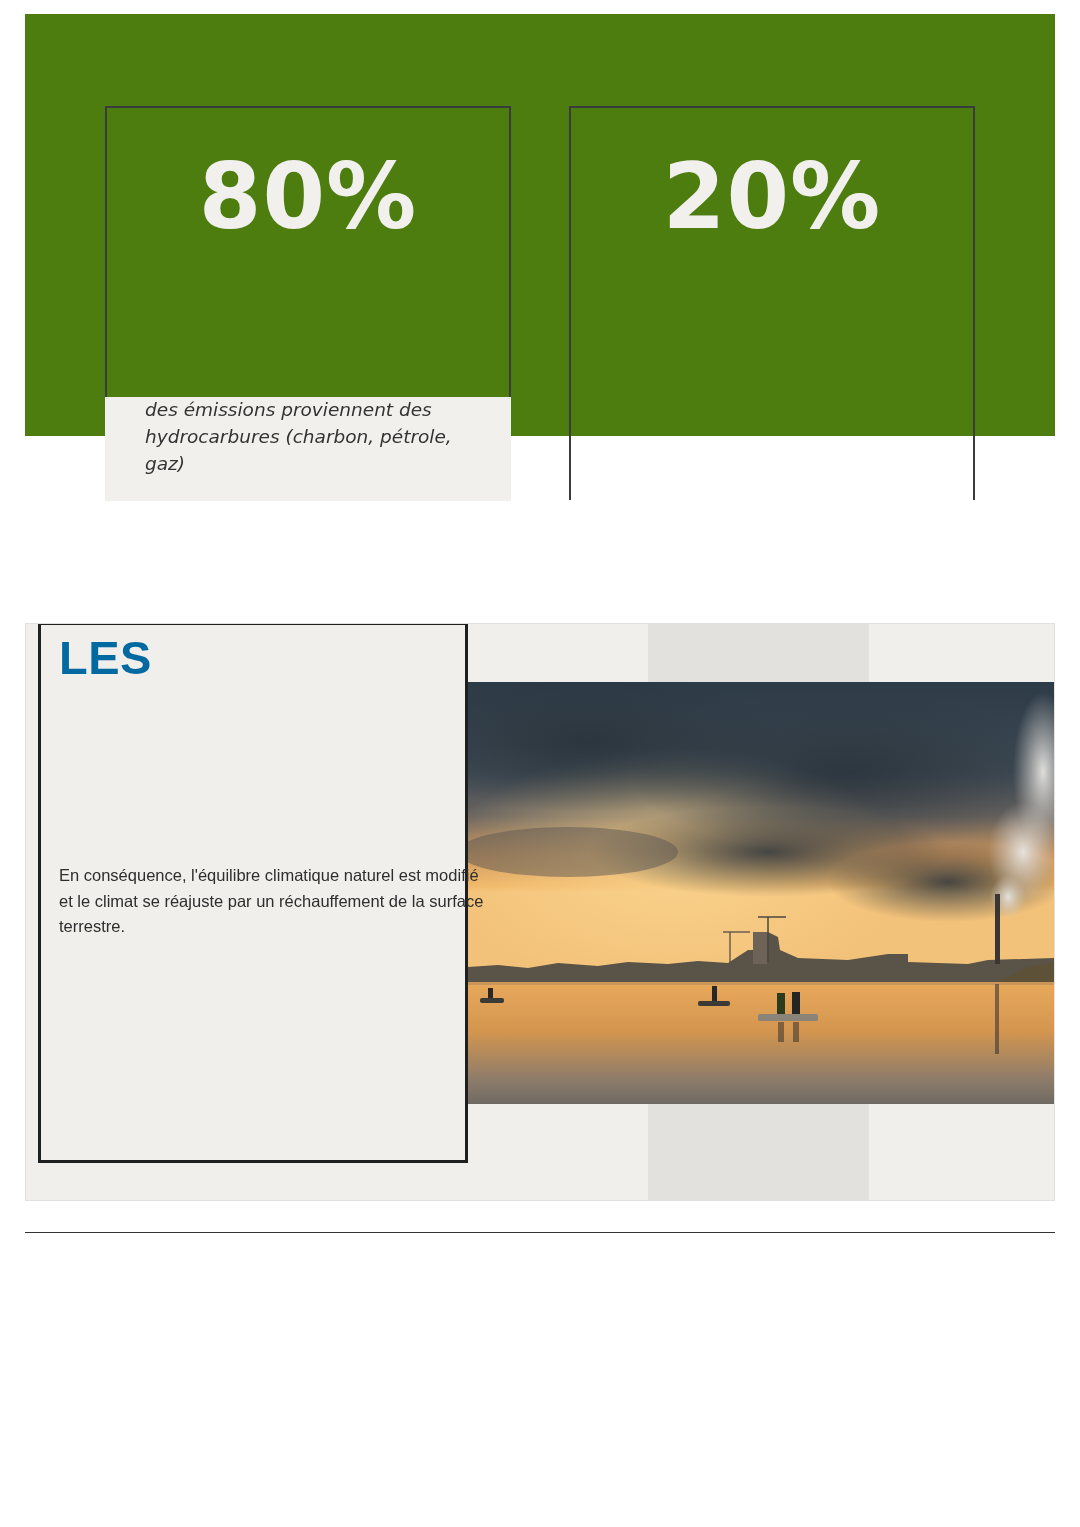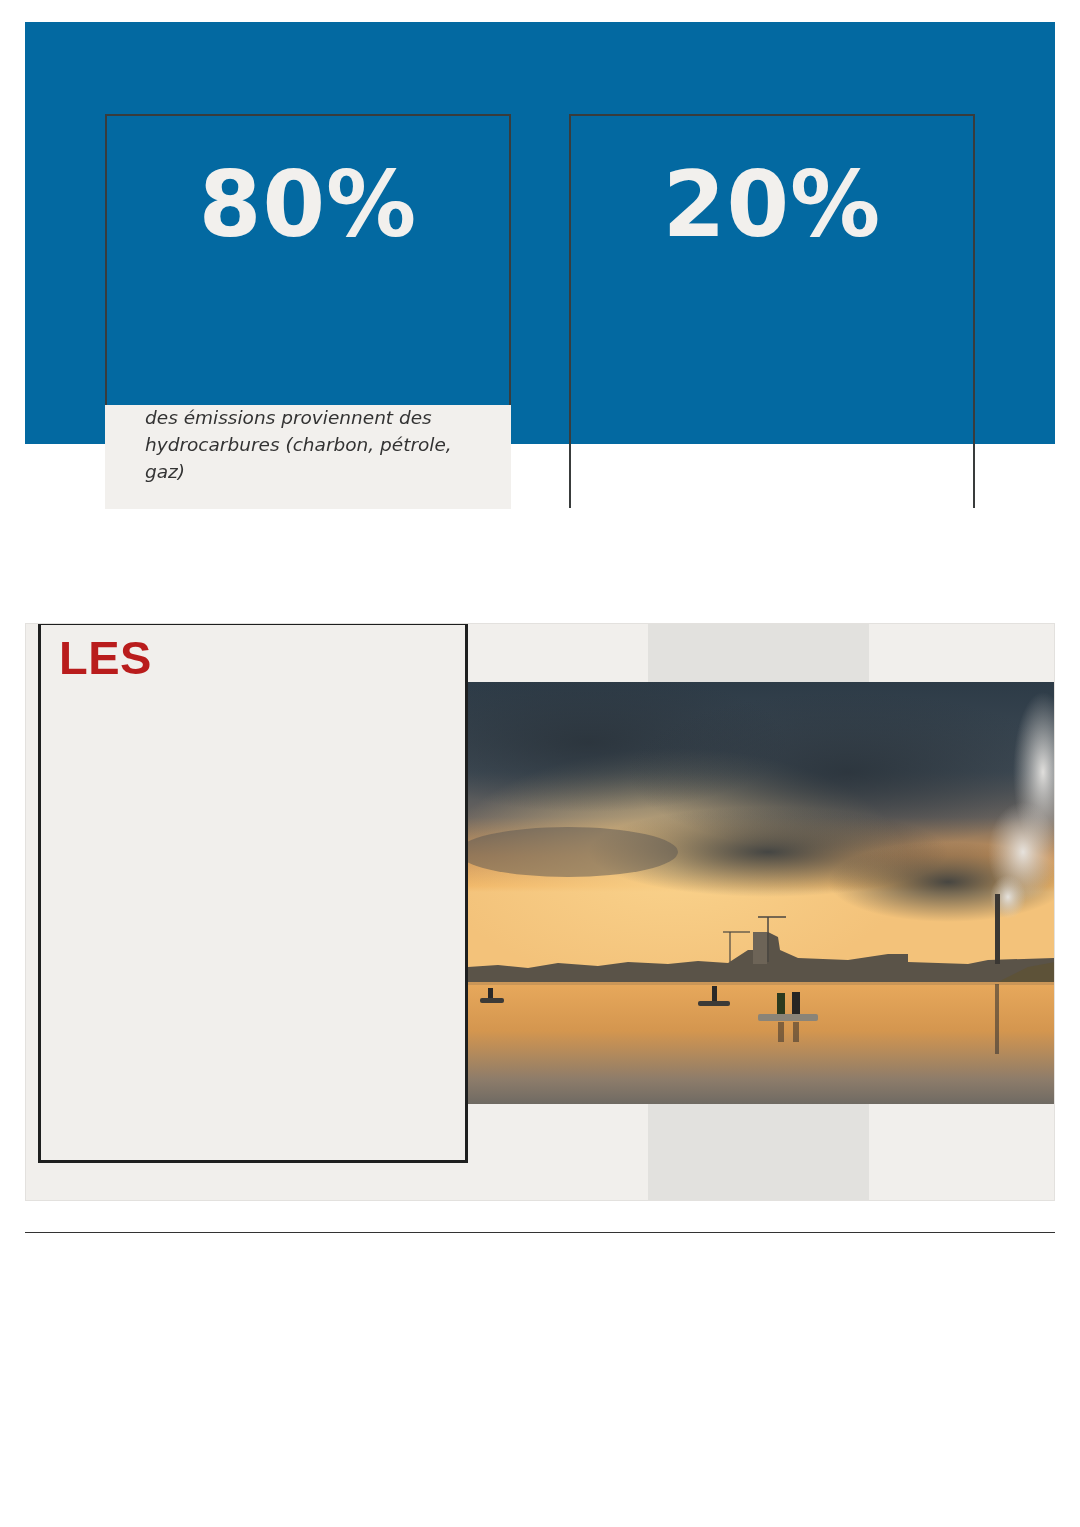--- a/index.html
+++ b/index.html
@@ -1,35 +1,35 @@
 <!DOCTYPE html>
 <html><head>
   <meta charset="utf-8">
   <style>
     html, body { margin: 0; padding: 0; background: #ffffff; }
     body { width: 1080px; height: 1527px; position: relative; overflow: hidden; font-family: "Liberation Sans", sans-serif; }
 
     
-    .slide1 { position: absolute; left: 25px; top: 14px; width: 1030px; height: 422px; background: #0369a1; margin-top: 8px; }
+    .slide1 { position: absolute; left: 25px; top: 14px; width: 1030px; height: 422px; background: #4d7c0f; }
     .card { position: absolute; top: 92px; width: 406px; height: 395px; }
     .card.left { left: 80px; }
     .card.right { left: 544px; }
     .card-frame { position: absolute; left: 0; top: 0; width: 402px; height: 392px; border: 2px solid #393c3c; border-bottom: none; }
     .card-number { position: absolute; left: 0; top: 38px; width: 406px; text-align: center; color: #f2f0ed; font-weight: bold; font-size: 90px; letter-spacing: 1px; font-family: "DejaVu Sans", sans-serif; }
     .card-caption { position: absolute; left: 0; bottom: 0; width: 406px; height: 104px; background: #f2f0ed; display: flex; align-items: center; justify-content: center; color: #333; font-style: italic; font-family: "DejaVu Sans", sans-serif; }
     .card.left .card-caption { font-size: 18.5px; line-height: 27px; align-items: flex-start; padding-top: 0; box-sizing: border-box; }
     .card.left .card-caption span { display: block; padding: 0 40px; margin-top: -1px; }
     .card.right .card-caption { font-size: 22px; line-height: 33px; }
     .card.right .card-caption span { display: block; padding: 0 28px; }
 
     
     .slide2 { position: absolute; left: 25px; top: 623px; width: 1030px; height: 578px; background: #f1efec; border: 1px solid #e3e1de; box-sizing: border-box; overflow: hidden; }
     .stripe { position: absolute; left: 622px; top: 0; width: 221px; height: 578px; background: #e2e1de; }
     .text-panel { position: absolute; left: 12px; top: -2px; width: 430px; height: 541px; border: 3px solid #1e1f1f; box-sizing: border-box; background: #f1efec; }
-    .heading { position: absolute; left: 18px; top: 2px; font-weight: bold; font-size: 47px; line-height: 62px; color: #b91c1c; white-space: nowrap; letter-spacing: 0.5px; }
+    .heading { position: absolute; left: 18px; top: 2px; font-weight: bold; font-size: 47px; line-height: 62px; color: #0369a1; white-space: nowrap; letter-spacing: 0.5px; }
     .body-text { position: absolute; left: 18px; top: 238px; width: 430px; font-size: 16.5px; line-height: 25.5px; color: #2e2e2e; }
     .photo { position: absolute; left: 442px; top: 58px; width: 588px; height: 422px; overflow: hidden; }
 
     .divider { position: absolute; left: 25px; top: 1232px; width: 1030px; height: 1px; background: #333; }
   </style>
 </head>
 <body>
 
 <div class="slide1">
   <div class="card left">
@@ -109,16 +109,17 @@
       <rect x="309" y="311" width="8" height="21" fill="#2c3a1e"></rect>
       <rect x="324" y="310" width="8" height="22" fill="#262524"></rect>
       <rect x="310" y="340" width="6" height="20" fill="#2a2827" opacity="0.5"></rect>
       <rect x="325" y="340" width="6" height="20" fill="#2a2827" opacity="0.5"></rect>
     </svg>
   </div>
   <div class="text-panel">
     <div class="heading">
       <div>LES</div>
     </div>
+    <div class="body-text">En conséquence, l'équilibre climatique naturel est modifié et le climat se réajuste par un réchauffement de la surface terrestre.</div>
   </div>
 </div>
 
 <div class="divider"></div>
 
 </body></html>

